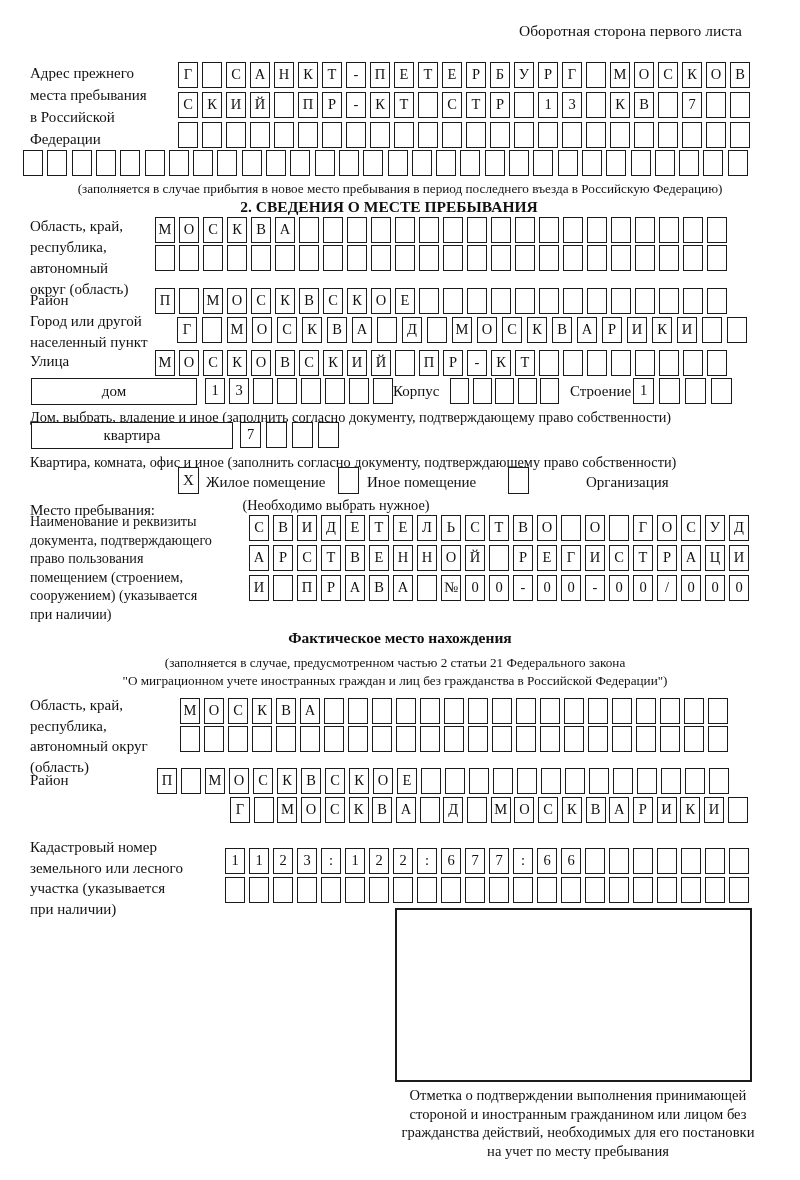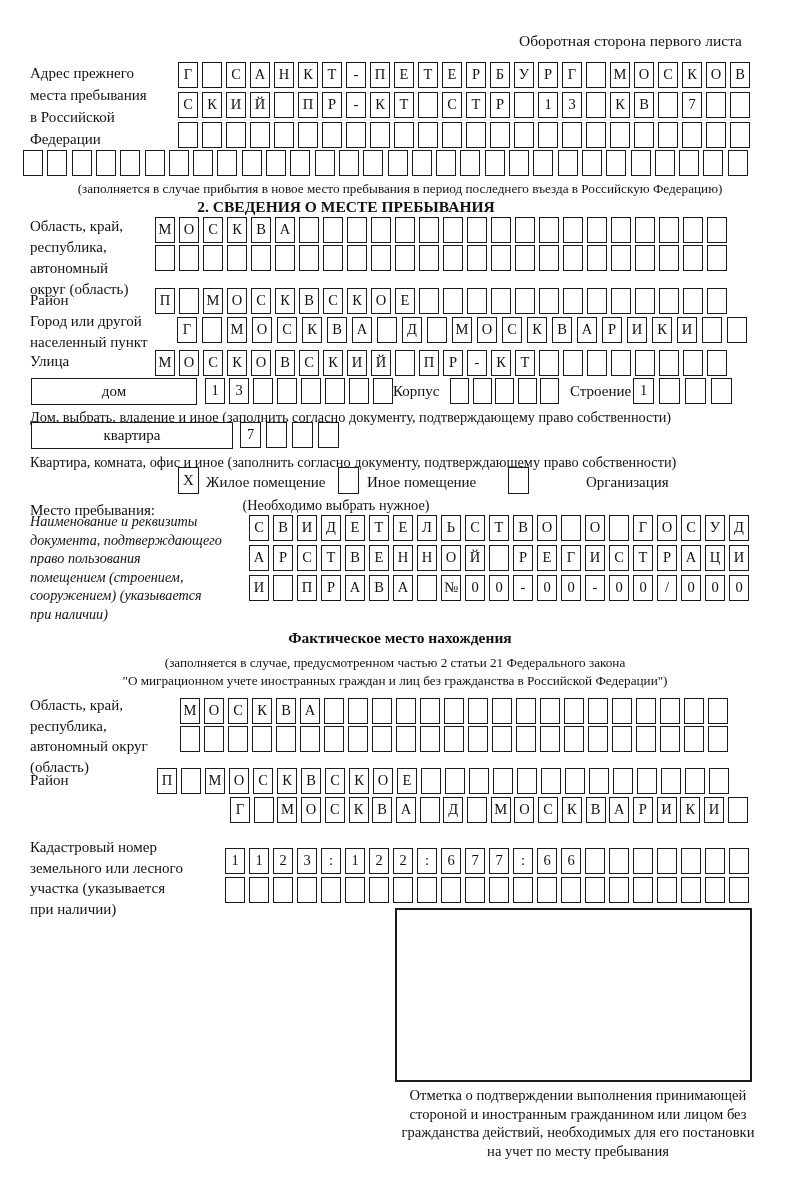--- a/index.html
+++ b/index.html
@@ -25,29 +25,29 @@
     position:absolute;box-sizing:border-box;width:21px;height:27px;border:1.6px solid #1b1b1b;
     background:#fff;text-align:center;font-size:15px;line-height:24px;
   }
   #stamp-box{position:absolute;box-sizing:border-box;border:2px solid #1b1b1b;background:#fff;}
 </style>
 </head>
 <body>
 
 <div id="page">
 
-  <div class="lbl" style="top:20px;right:58px;font-size:15.5px;margin-top:10px;">Оборотная сторона первого листа</div>
+  <div class="lbl" style="top:20px;right:58px;font-size:15.5px;">Оборотная сторона первого листа</div>
 
   <div class="lbl small center" style="left:0;top:180px;width:800px;">(заполняется в случае прибытия в новое место пребывания в период последнего въезда в Российскую Федерацию)</div>
   <div class="lbl" style="left:30px;top:62px;line-height:22px;">Адрес прежнего
 места пребывания
 в Российской
 Федерации</div>
 
-  <div class="lbl bold center" style="left:0;top:196px;width:692px;font-size:15.5px;">2. СВЕДЕНИЯ О МЕСТЕ ПРЕБЫВАНИЯ</div>
+  <div class="lbl bold center" style="left:0;top:196px;width:692px;font-size:15.5px;padding-left:43px;">2. СВЕДЕНИЯ О МЕСТЕ ПРЕБЫВАНИЯ</div>
 
   <div class="lbl" style="left:30px;top:216px;">Область, край,
 республика,
 автономный
 округ (область)</div>
   <div class="lbl" style="left:30px;top:290px;">Район</div>
   <div class="lbl" style="left:30px;top:311px;">Город или другой
 населенный пункт</div>
   <div class="lbl" style="left:30px;top:351px;">Улица</div>
 
@@ -56,21 +56,21 @@
 
   <div class="lbl" style="left:30px;top:407px;font-size:14.3px;">Дом, выбрать, владение и иное (заполнить согласно документу, подтверждающему право собственности)</div>
   <div class="lbl" style="left:30px;top:452px;font-size:14.3px;">Квартира, комната, офис и иное (заполнить согласно документу, подтверждающему право собственности)</div>
 
   <div class="lbl" style="left:30px;top:500px;">Место пребывания:</div>
   <div class="lbl" style="left:206px;top:472px;">Жилое помещение</div>
   <div class="lbl" style="left:367px;top:472px;">Иное помещение</div>
   <div class="lbl" style="left:586px;top:472px;">Организация</div>
   <div class="lbl" style="left:186px;top:495px;width:300px;text-align:center;font-size:14.3px;">(Необходимо выбрать нужное)</div>
 
-  <div class="lbl" style="left:30px;top:512px;font-size:14.2px;line-height:18.6px;font-style:italic;">Наименование и реквизиты
+  <div class="lbl" style="left:30px;top:512px;font-size:14.2px;line-height:18.6px;">Наименование и реквизиты
 документа, подтверждающего
 право пользования
 помещением (строением,
 сооружением) (указывается
 при наличии)</div>
 
   <div class="lbl bold center" style="left:0;top:627px;width:800px;font-size:15.5px;">Фактическое место нахождения</div>
   <div class="lbl small center" style="left:0;top:654px;width:790px;">(заполняется в случае, предусмотренном частью 2 статьи 21 Федерального закона</div>
   <div class="lbl small center" style="left:0;top:672px;width:790px;">"О миграционном учете иностранных граждан и лиц без гражданства в Российской Федерации")</div>
 

